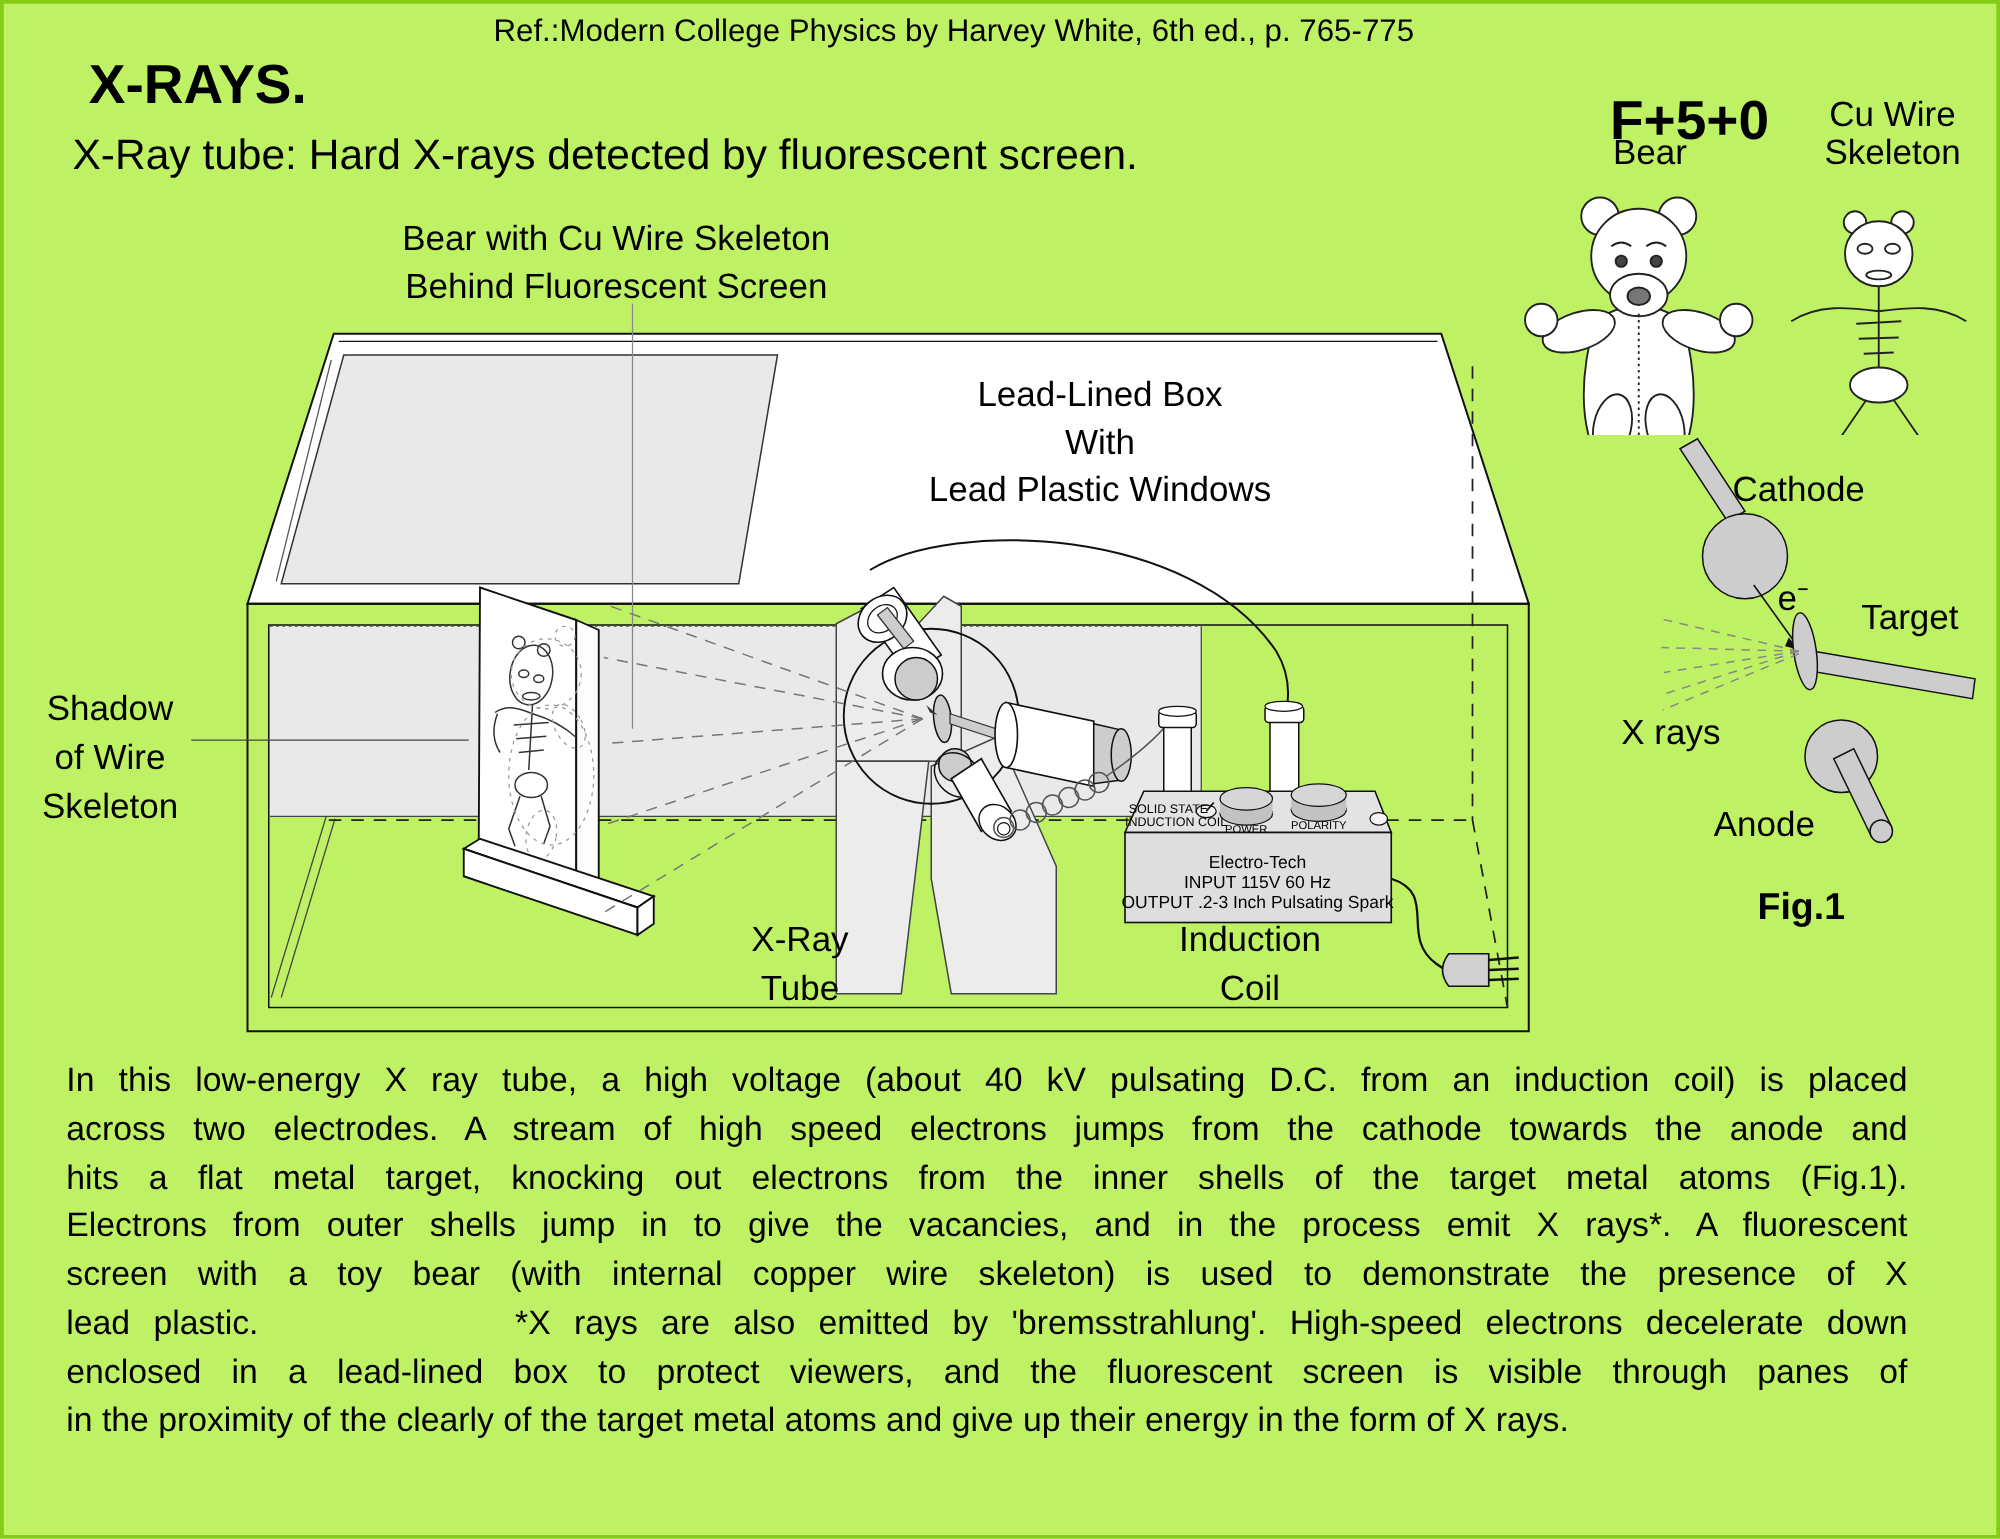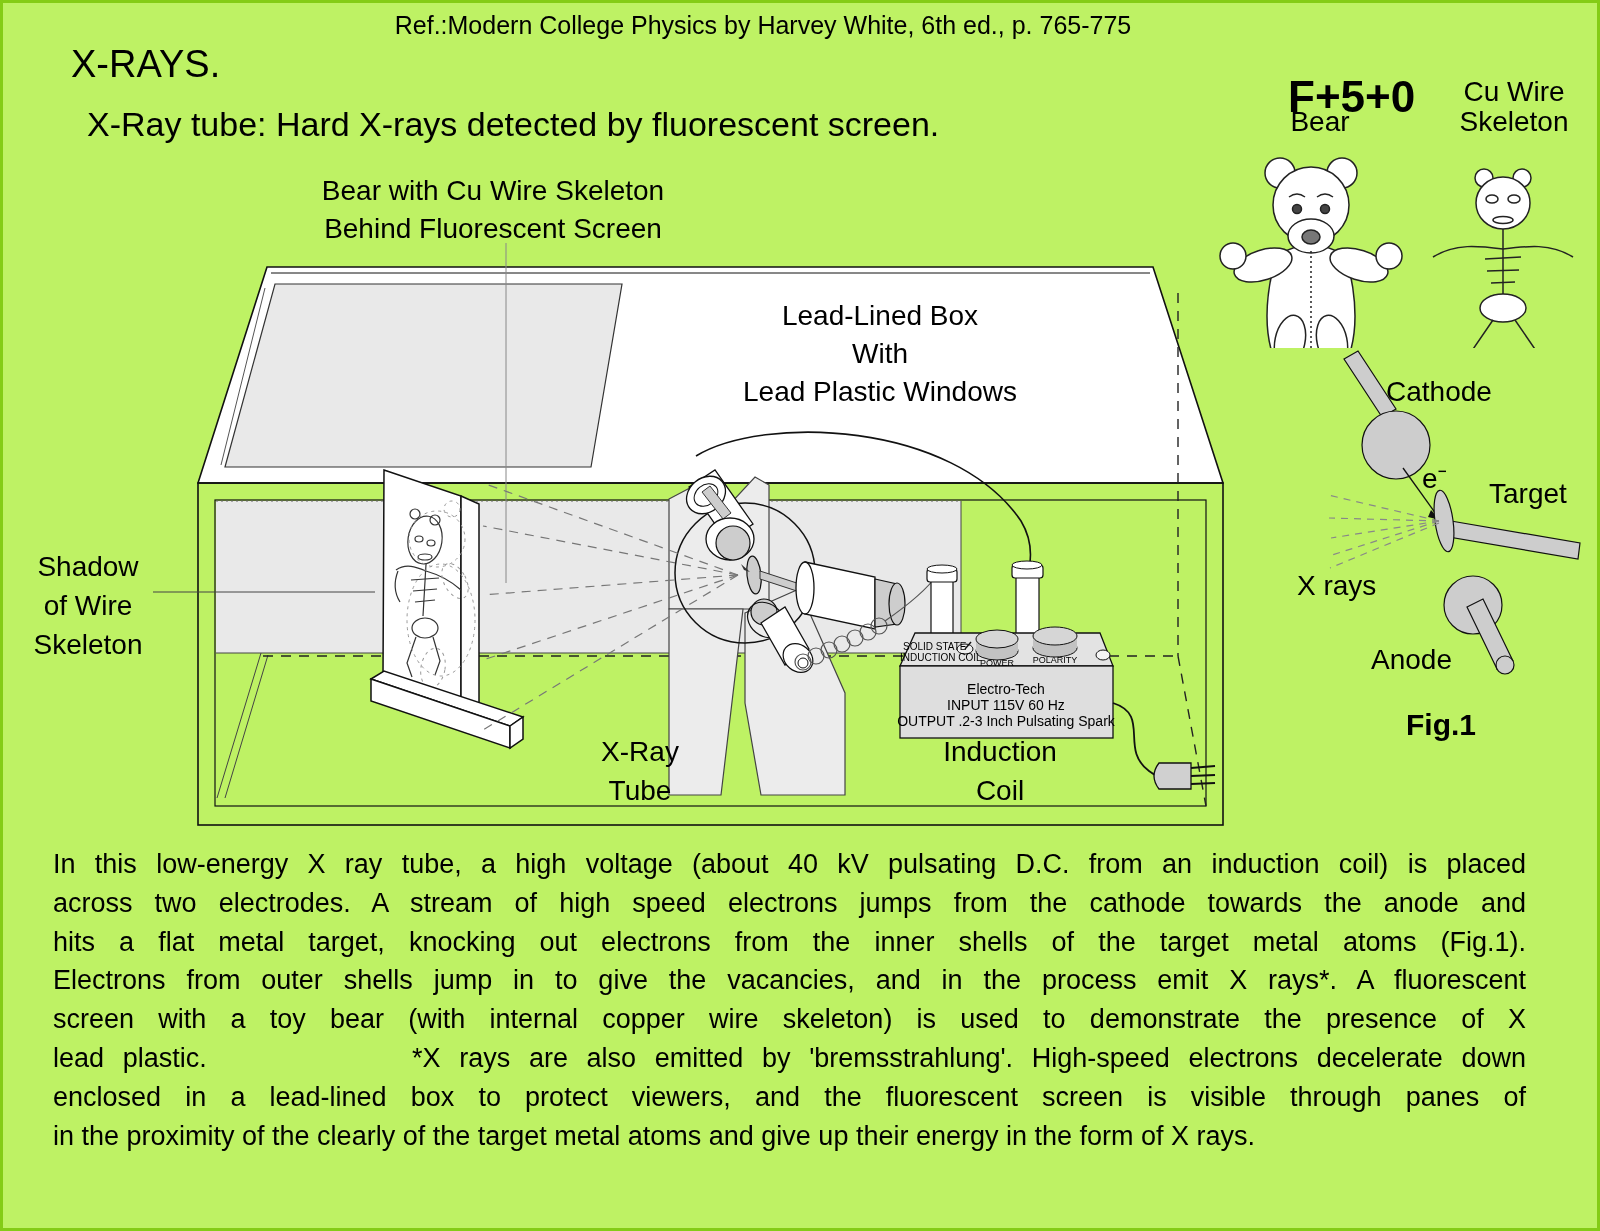--- a/index.html
+++ b/index.html
@@ -3,22 +3,22 @@
 <meta charset="utf-8">
 <style>
   * { margin:0; padding:0; box-sizing:border-box; }
   html,body { background:#fff; }
   .page {
     position:relative; width:1600px; height:1231px;
     background:#bef264; border:3px solid #84cc16; overflow:hidden;
     font-family:"Liberation Sans", sans-serif; color:#000;
   }
   .ref-line { position:absolute; left:260px; top:8px; width:1000px; text-align:center; font-size:25px; }
-  .main-title { position:absolute; left:68px; top:40px; font-size:38px; font-weight:normal; }
-  .subtitle { position:absolute; left:84px; top:102px; font-size:34px; }
+  .main-title { position:absolute; left:68px; top:40px; font-size:44px; font-weight:bold; }
+  .subtitle { position:absolute; left:55px; top:102px; font-size:34px; }
   .code-label { position:absolute; left:1285px; top:36px; font-size:44px; font-weight:bold;margin-top:33px; }
   svg { position:absolute; }
   svg text { font-family:"Liberation Sans", sans-serif; fill:#000; }
   .dlabel { font-size:28px; }
   .para { position:absolute; left:50px; top:842px; width:1473px; font-size:27px; line-height:38.8px; }
   .para .pline { text-align:justify; text-align-last:justify; }
   .para .pline:last-child { text-align-last:left; }
 </style>
 </head>
 <body>

